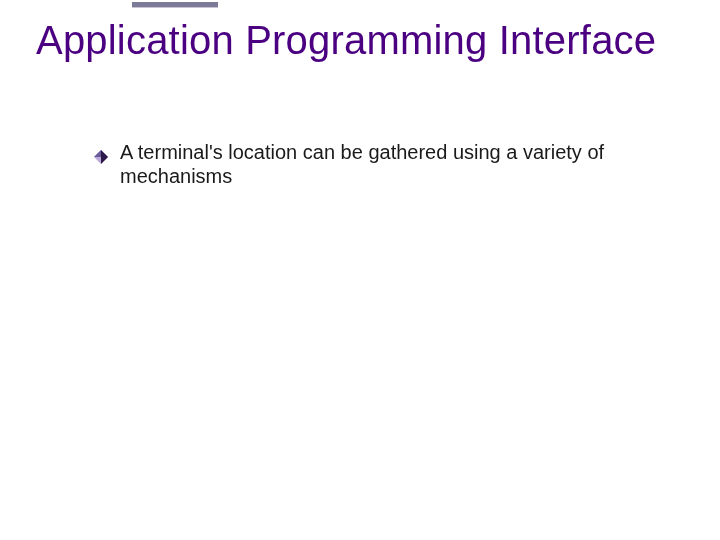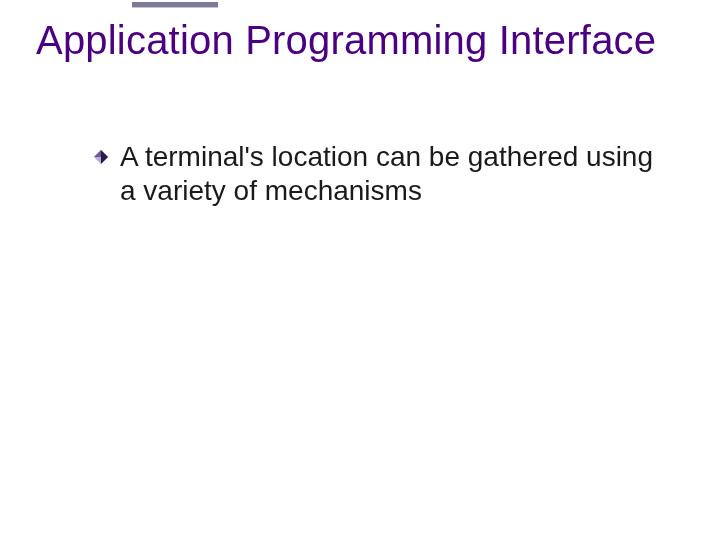--- a/index.html
+++ b/index.html
@@ -42,21 +42,21 @@
   .body {
     position: absolute;
     top: 140px;
     left: 94px;
     right: 60px;
   }
   .bullet {
     position: relative;
     padding-left: 26px;
     color: #1a1a1a;
-    font-size: 28px;
+    font-size: 20px;
     line-height: 1.22;
     margin-bottom: 4px;
     font-weight: 400;
   }
   .bullet-icon {
     position: absolute;
     left: 0;
     top: 10px;
     width: 14px;
     height: 14px;

